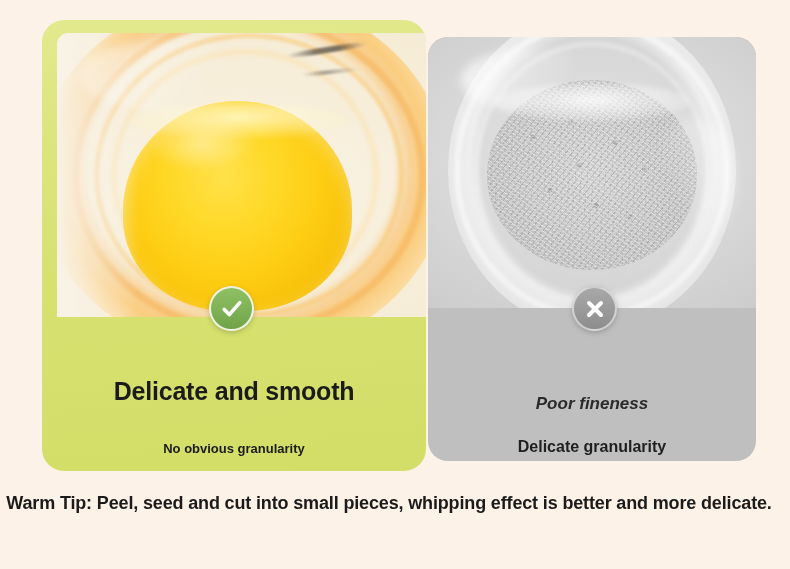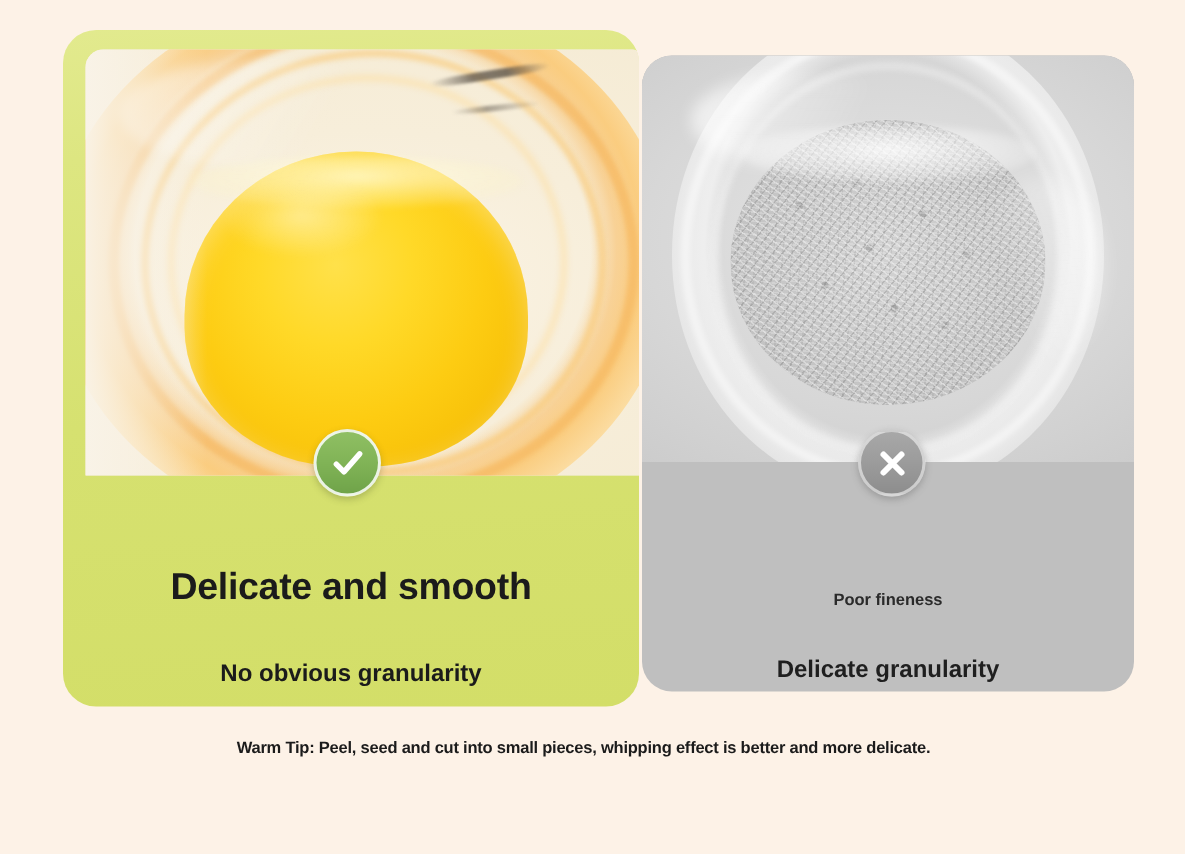--- a/index.html
+++ b/index.html
@@ -328,53 +328,54 @@
     font-weight: bold;
     color: #1b1b1b;
     letter-spacing: -0.2px;
   }
   .cap-good-sub {
     position: absolute;
     left: 0;
     right: 0;
     top: 421px;
     text-align: center;
-    font-size: 16px;
+    font-size: 13px;
     font-weight: bold;
     color: #1b1b1b;
   }
   .cap-bad-title {
     position: absolute;
     left: 0;
     right: 0;
     top: 357px;
     text-align: center;
-    font-size: 11px;
+    font-size: 17px;
     font-weight: bold;
     color: #2a2a2a;
+    font-style: italic;
   }
   .cap-bad-sub {
     position: absolute;
     left: 0;
     right: 0;
     top: 401px;
     text-align: center;
     font-size: 16px;
     font-weight: bold;
     color: #1f1f1f;
   }
 
   
   .tip {
     position: absolute;
     left: 0;
     right: 0;
     top: 493px;
     text-align: center;
-    font-size: 11px;
+    font-size: 18px;
     font-weight: bold;
     color: #1b1b1b;
     letter-spacing: -0.15px;
   }
 </style>
 </head>
 <body>
 
 <div id="stage">
 

